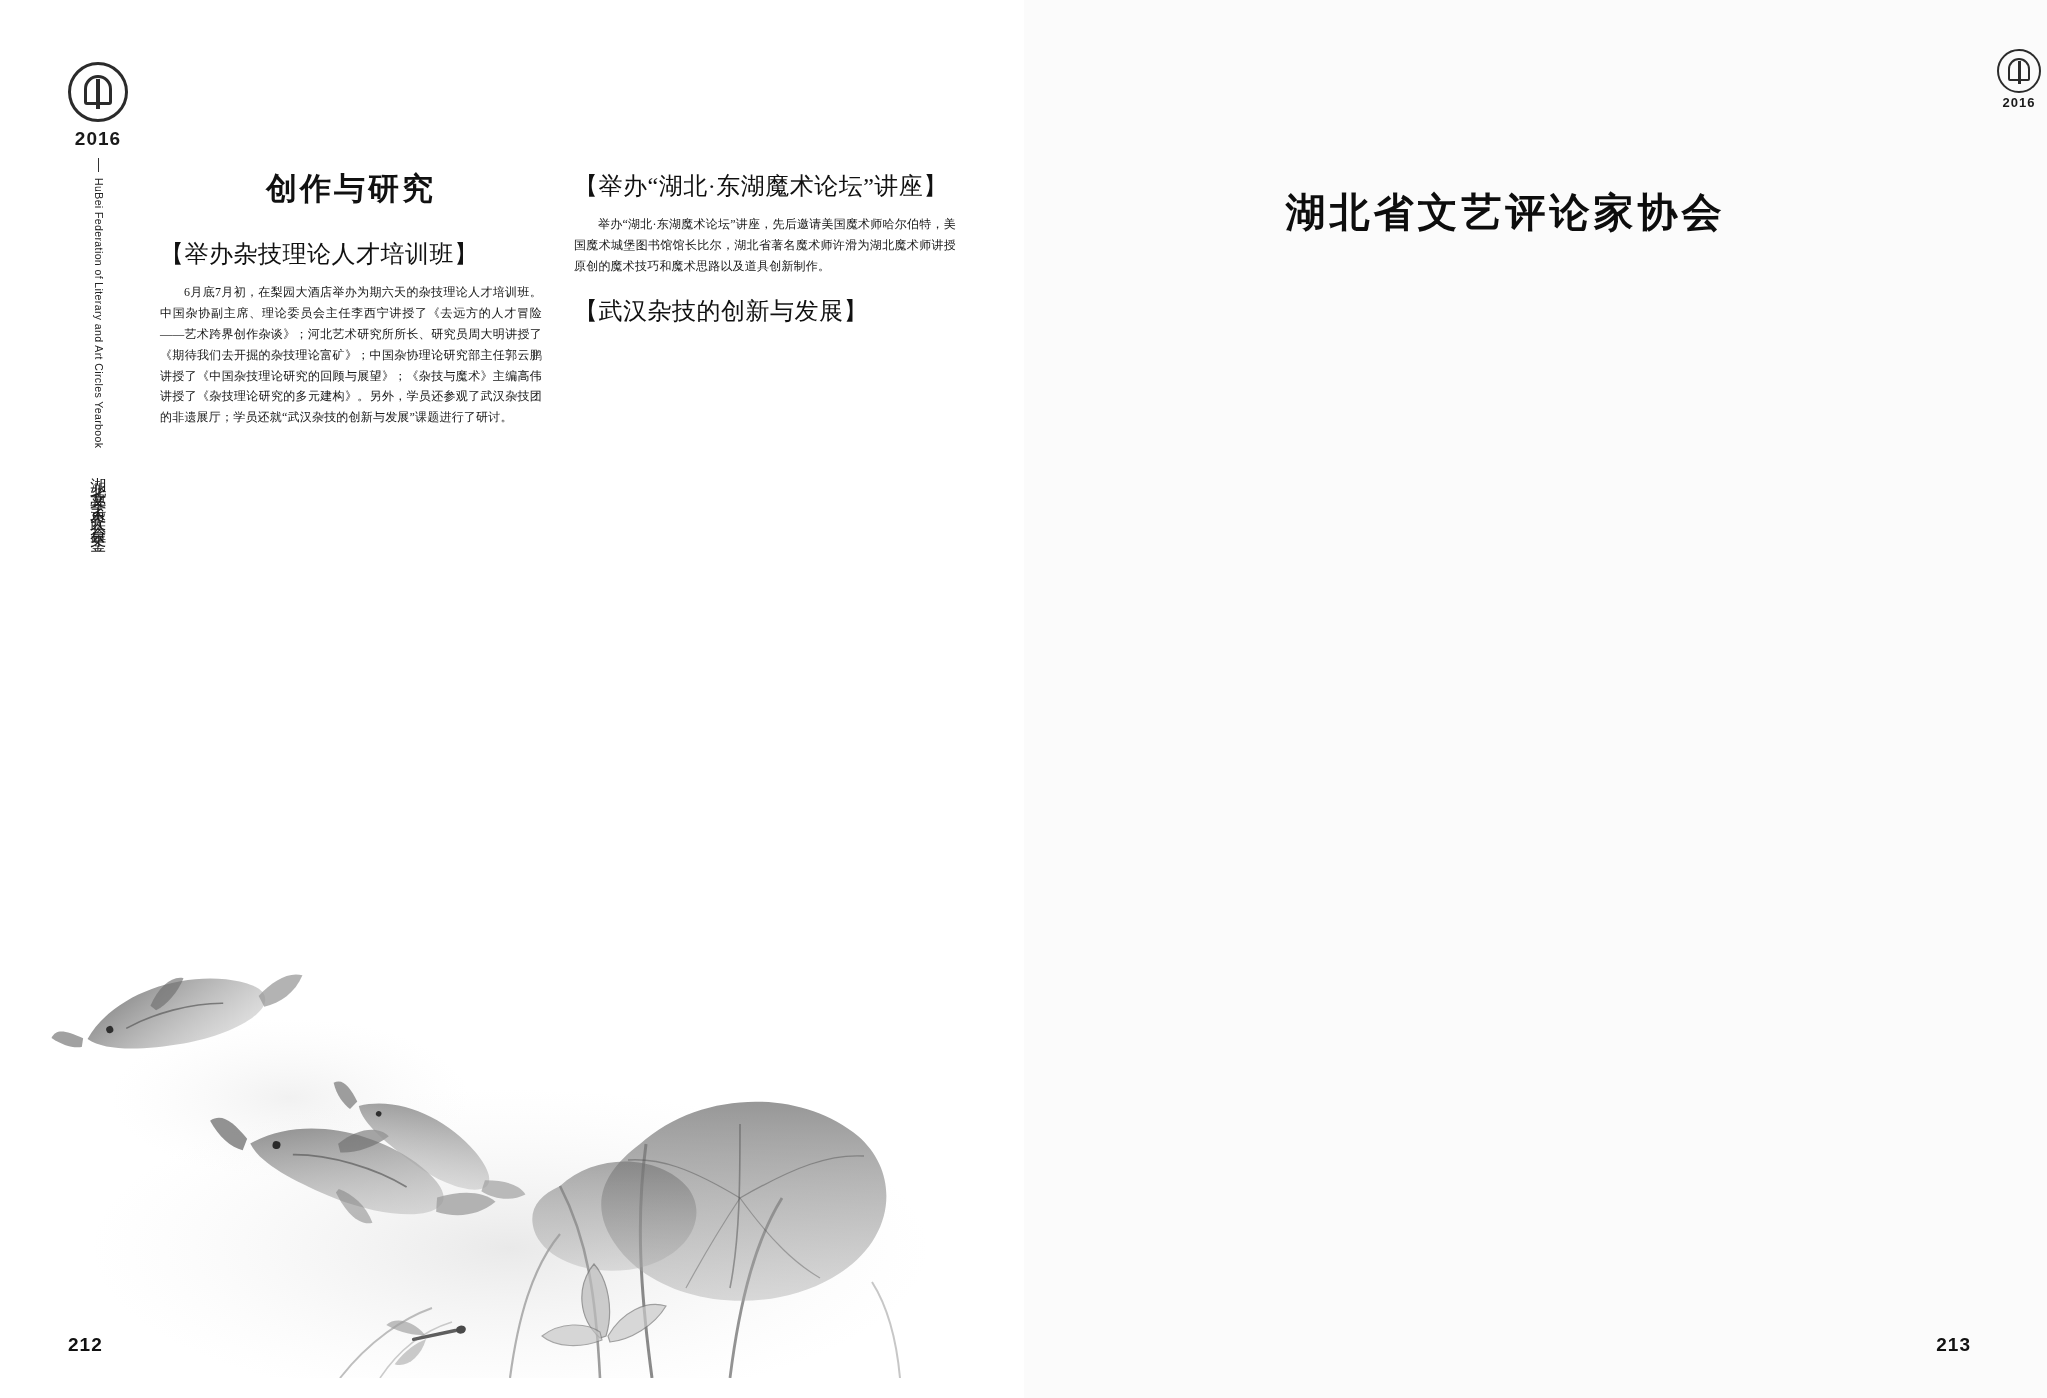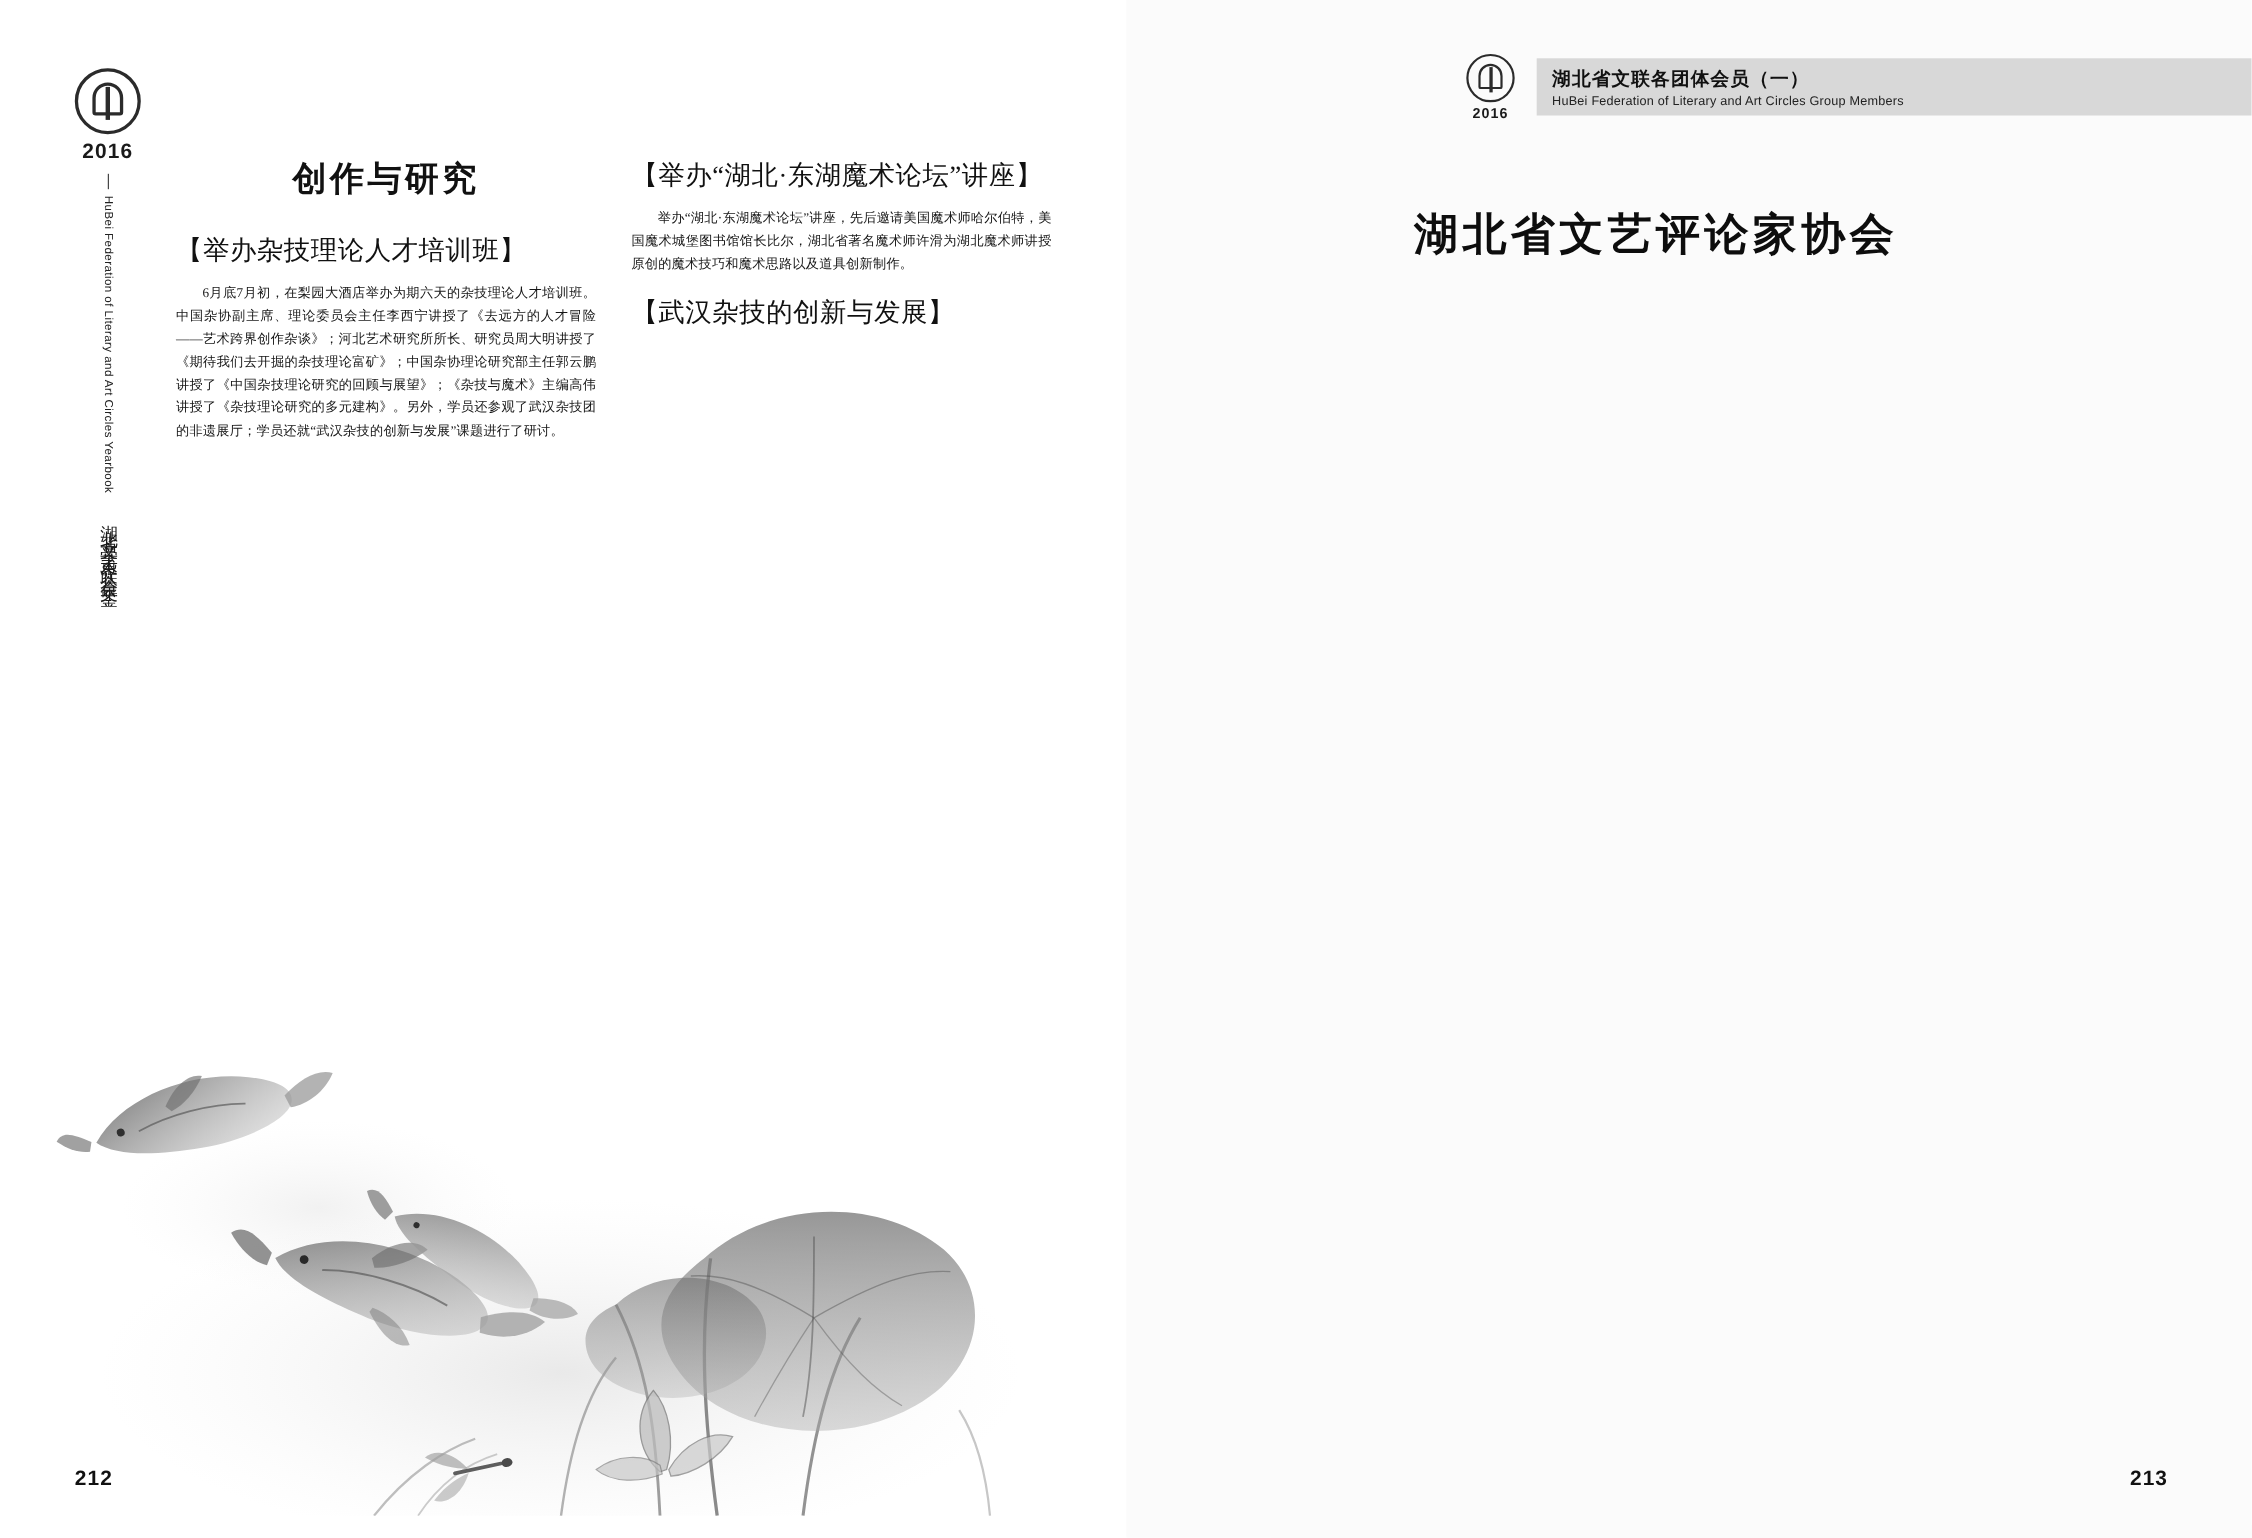--- a/index.html
+++ b/index.html
@@ -106,21 +106,21 @@
     color: #1a1a1a;
     margin: 6px auto 0;
     height: 215px;
     font-weight: 500;
   }
 
   
   .left-cols {
     position: absolute;
     left: 160px;
-    top: 142px;
+    top: 168px;
     width: 800px;
     display: flex;
     gap: 32px;
   }
   .col {
     width: 382px;
   }
   .sec-title {
     text-align: center;
     font-size: 31px;
@@ -334,24 +334,20 @@
     <div class="folio folio-left">212</div>
   </div>
 
   <div class="page page-right">
 
     <div class="right-header">
       <div class="hdr-logo">
         <div class="logo-mark"></div>
         <div class="logo-year">2016</div>
       </div>
-      <div class="hdr-band">
-        <div class="hdr-cn">湖北省文联各团体会员（一）</div>
-        <div class="hdr-en">HuBei Federation of Literary and Art Circles Group Members</div>
-      </div>
     </div>
 
     <div class="right-title">湖北省文艺评论家协会</div>
 
     <div class="folio folio-right">213</div>
   </div>
 
 </div>
 
 </body></html>

